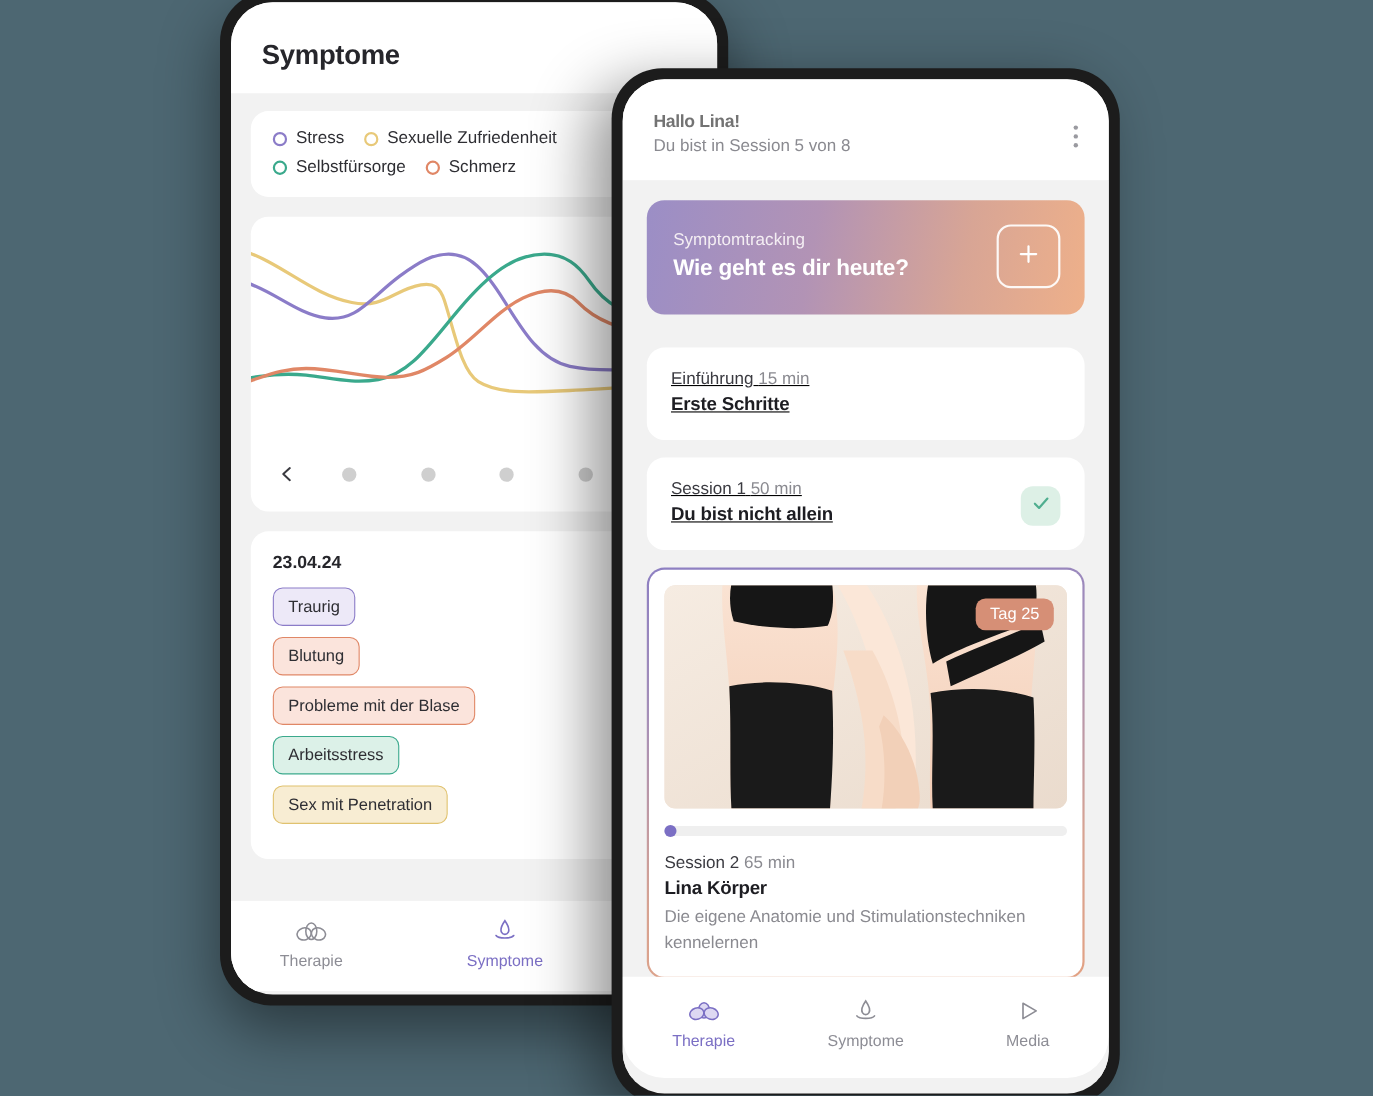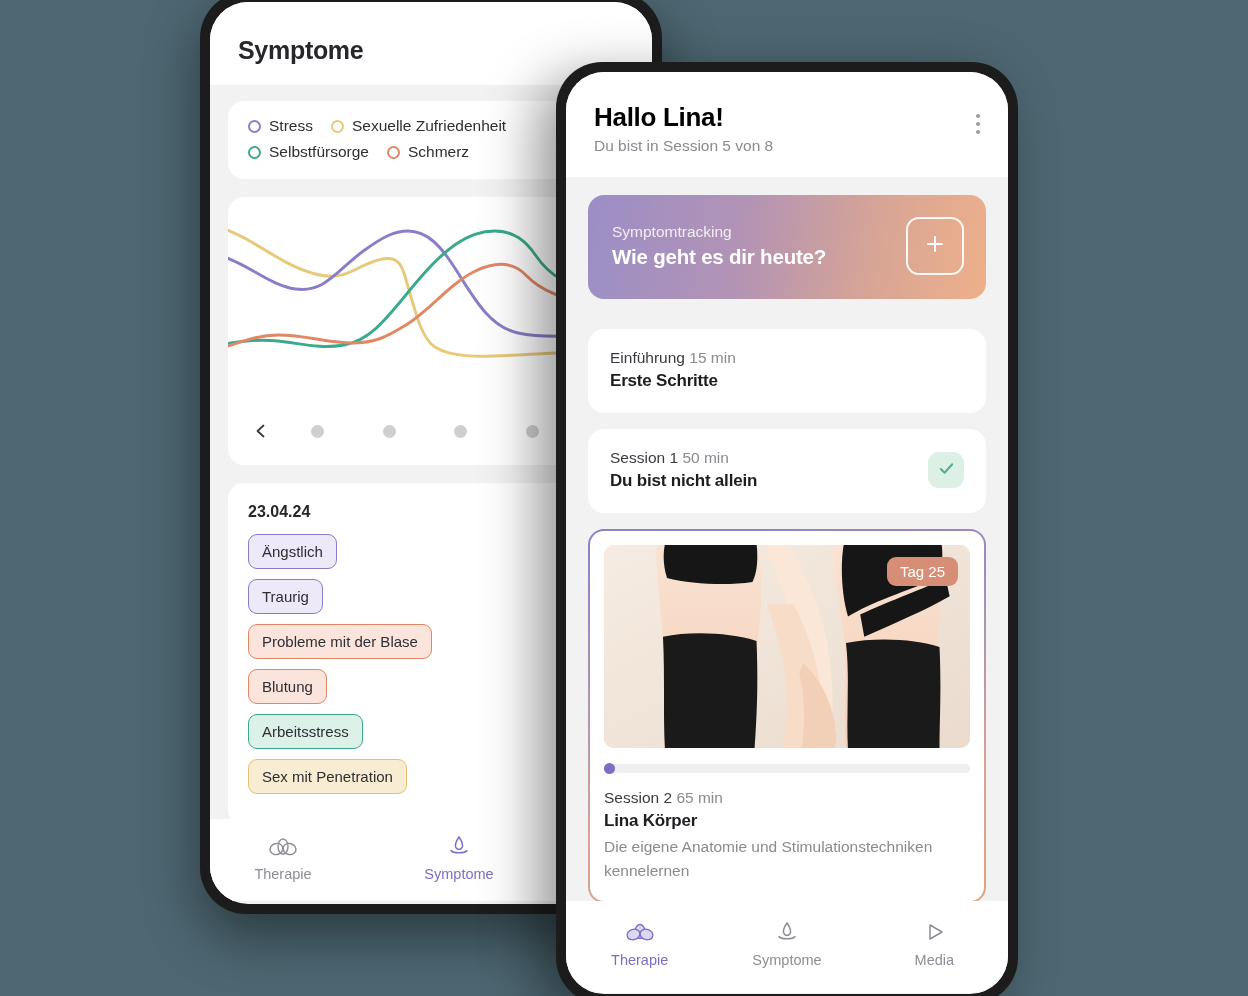--- a/index.html
+++ b/index.html
@@ -230,23 +230,23 @@
 
   
   .r-header {
     background: #ffffff;
     padding: 30px 28px 22px 28px;
     display: flex;
     align-items: flex-start;
     justify-content: space-between;
   }
   .r-greeting {
-    font-size: 26px;
+    font-size: 16px;
     font-weight: bold;
-    color: #000000;
+    color: #737373;
     letter-spacing: -0.3px;
     margin-bottom: 4px;
   }
   .r-sub {
     font-size: 15.5px;
     color: #8a8a90;
   }
   .kebab {
     display: flex;
     flex-direction: column;
@@ -294,22 +294,23 @@
     flex: 0 0 auto;
   }
   .plus-btn svg { width: 24px; height: 24px; }
 
   .session-card {
     background: #ffffff;
     border-radius: 16px;
     padding: 20px 22px 22px 22px;
     margin-bottom: 16px;
     display: flex;
-    align-items: center;
+    align-items: flex-end;
     justify-content: space-between;
+    text-decoration: underline;
   }
   .session-meta {
     font-size: 15.5px;
     color: #8a8a90;
     margin-bottom: 4px;
   }
   .session-meta b { color: #3a3a40; font-weight: normal; }
   .session-title {
     font-size: 17px;
     font-weight: bold;
@@ -462,30 +463,27 @@
             <div class="pager-current">
               <span class="pager-dot"></span>
             </div>
           </div>
         </div>
 
         <div class="card tags-card">
           <div class="tags-date">23.04.24</div>
 
           <div class="tag-wrap">
-            <span class="tag" style="border-color:#8b7cc8;background:#ede9f8">Ängstlich</span>
+            <span class="tag" style="border-color:#8b7cc8;background:#ede9f8">Traurig</span>
           </div>
           <div class="tag-wrap">
-            <span class="tag" style="border-color:#8b7cc8;background:#ede9f8">Traurig</span>
+            <span class="tag" style="border-color:#e08766;background:#fbe4dc">Blutung</span>
           </div>
           <div class="tag-wrap">
             <span class="tag" style="border-color:#e08766;background:#fbe4dc">Probleme mit der Blase</span>
-          </div>
-          <div class="tag-wrap">
-            <span class="tag" style="border-color:#e08766;background:#fbe4dc">Blutung</span>
           </div>
           <div class="tag-wrap">
             <span class="tag" style="border-color:#3aa98c;background:#dcf1e8">Arbeitsstress</span>
           </div>
           <div class="tag-wrap">
             <span class="tag" style="border-color:#e0c26f;background:#f8edd3">Sex mit Penetration</span>
           </div>
         </div>
 
         <div class="bottom-nav l-nav">

